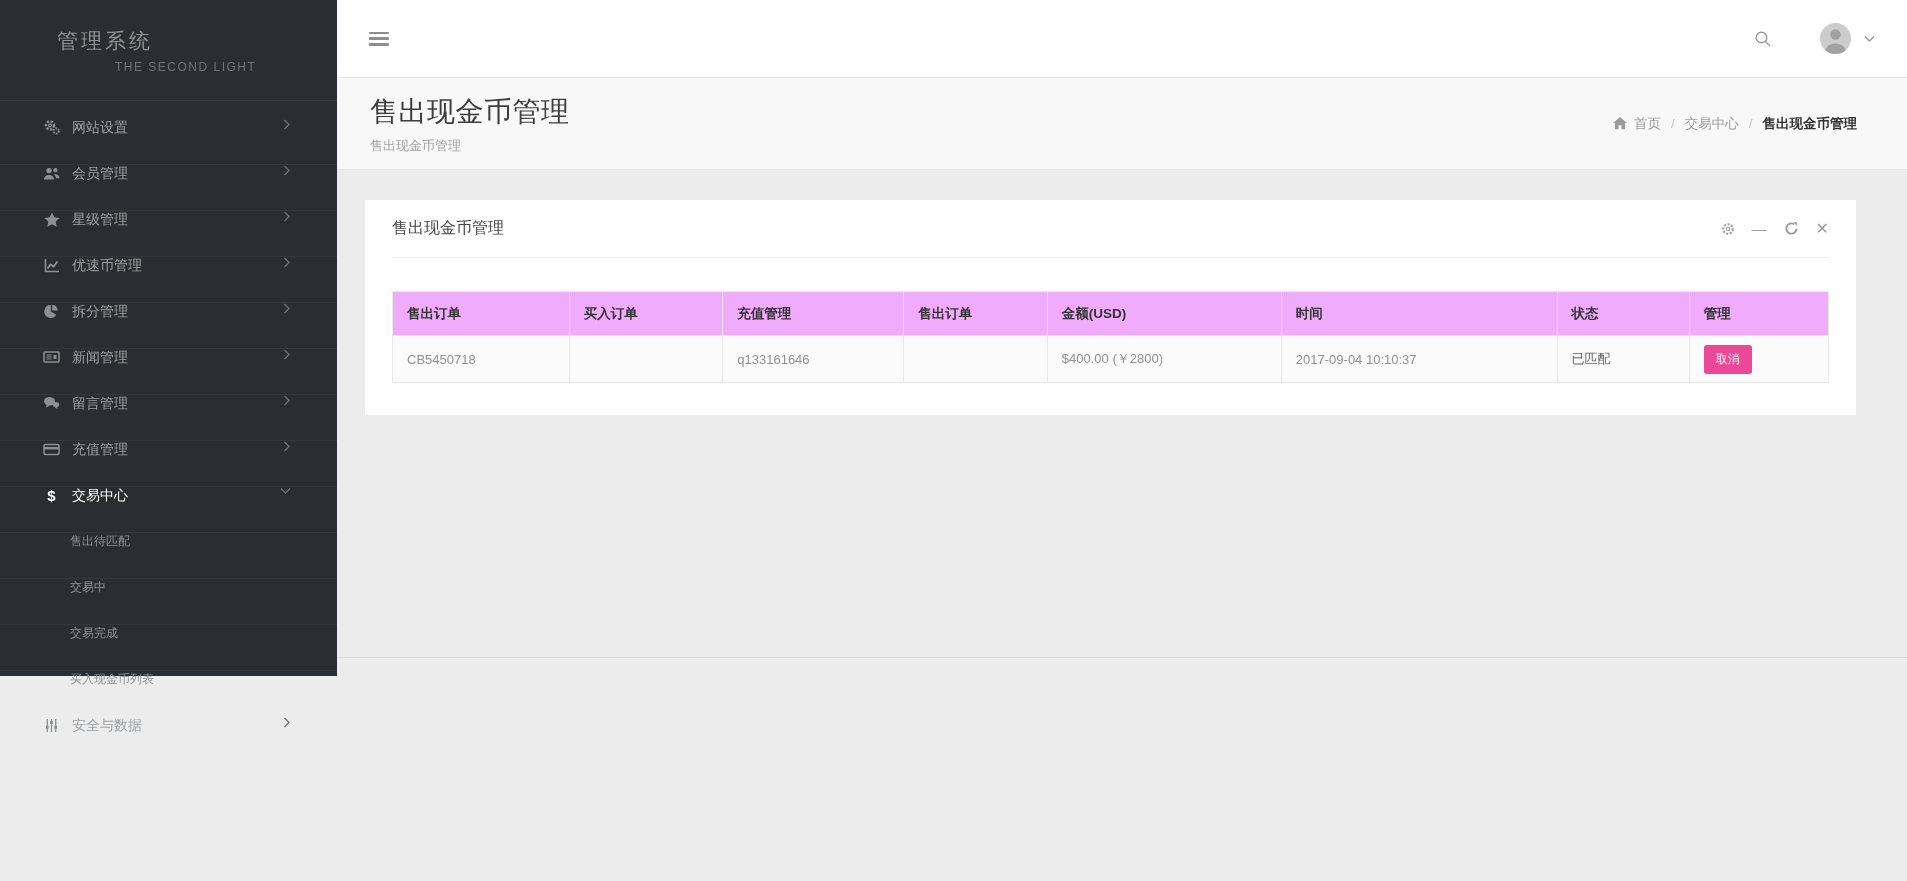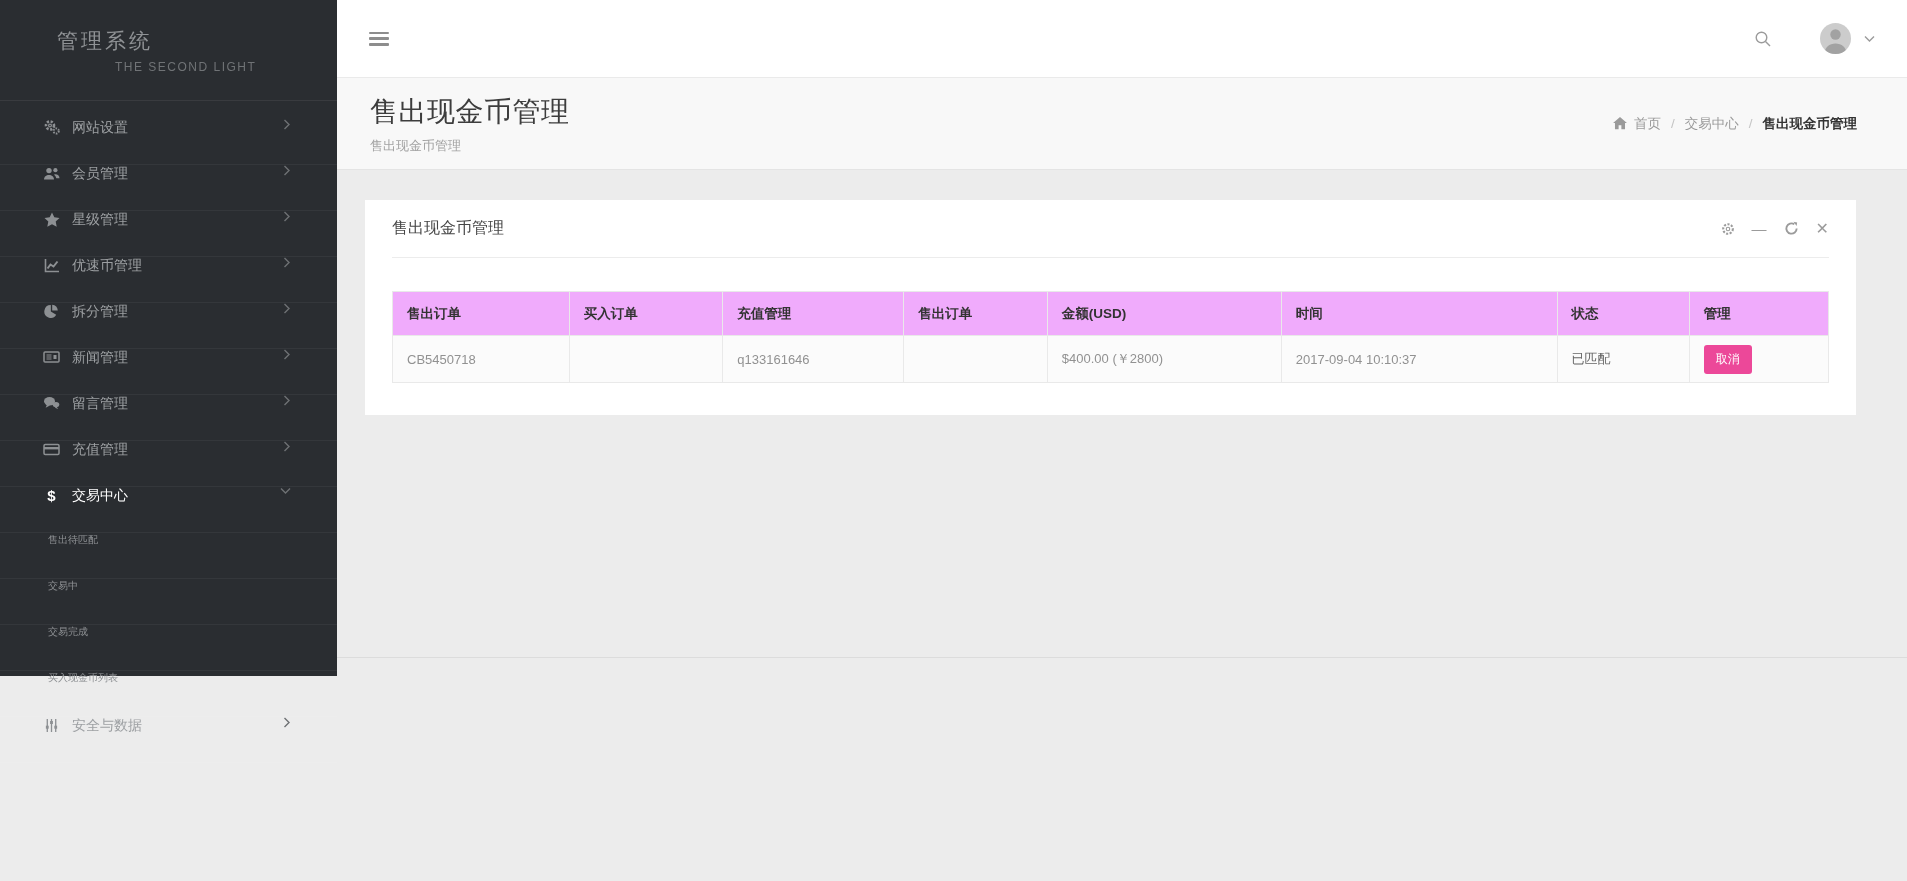--- a/index.html
+++ b/index.html
@@ -14,21 +14,21 @@
   .logo-title { font-size:21px; color:#8f9295; letter-spacing:3px; }
   .logo-sub { font-size:12px; color:#707376; letter-spacing:1.5px; margin:5px 0 0 58px; }
   .menu { margin-top:18px; }
   .menu-item { height:46px; display:flex; align-items:flex-start; padding:0 48px 0 43px;
                border-bottom:1px solid rgba(255,255,255,.05); color:#9da0a3; font-size:14px;
                cursor:pointer; position:relative; }
   .menu-item .mi-icon { width:17px; height:16px; margin-right:12px; color:#8d9093; display:inline-flex; align-items:center; justify-content:center; }
   .menu-item .mi-chevron { position:absolute; right:46px; color:#6e7174; display:inline-flex; }
   .menu-item.active { color:#ffffff; }
   .menu-item.active .mi-icon { color:#ffffff; }
-  .menu-sub .menu-item { padding-left:48px; font-size:10px; color:#8f9295; }
+  .menu-sub .menu-item { padding-left:70px; font-size:12px; color:#8f9295; }
   .dollar-glyph { font-size:15px; font-weight:bold; line-height:1; }
 
   
   .main { flex:1; display:flex; flex-direction:column; background:#ececec; min-width:0; }
 
   .topbar { height:78px; background:#ffffff; border-bottom:1px solid #eaeaea;
             display:flex; align-items:center; justify-content:space-between; padding:0 32px; }
   .hamburger { width:20px; height:14px; display:flex; flex-direction:column; justify-content:space-between; cursor:pointer; }
   .hamburger span { display:block; height:2.5px; background:#8d8d8d; border-radius:1px; }
   .topbar-right { display:flex; align-items:center; }

